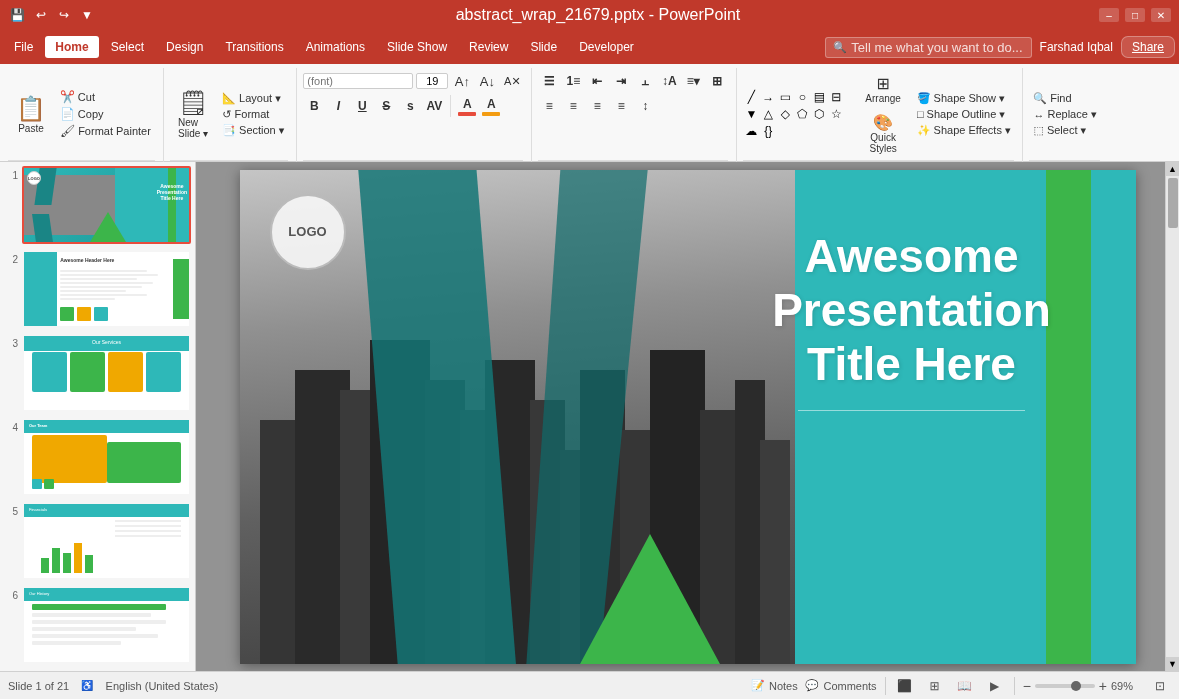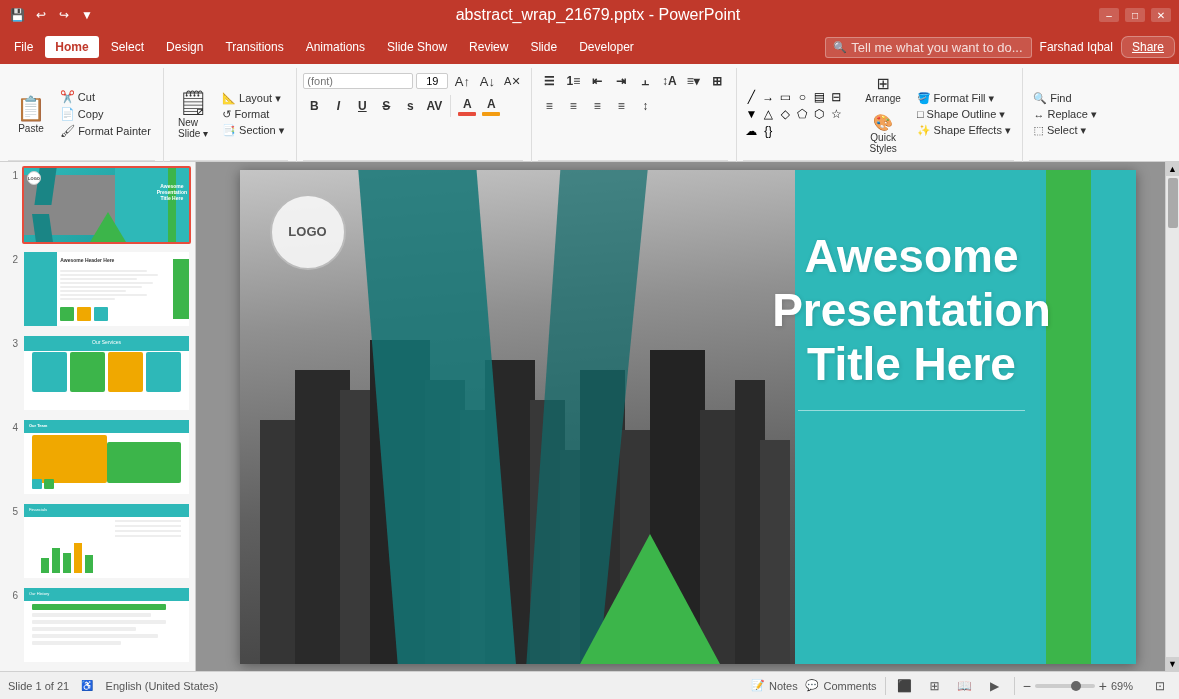--- a/index.html
+++ b/index.html
@@ -434,21 +434,21 @@
               <span style="font-size:10px;">Arrange</span>
           </div>
           <div class="ribbon-btn big" style="font-size:11px; text-align:center;">
             <span style="font-size:16px;">🎨</span>
               <span style="font-size:10px;">Quick<br>Styles</span>
           </div>
         </div>
         <div class="ribbon-small-row">
           <div class="ribbon-small-btn">
               <span>🪣</span>
-              <span>Format Fill ▾</span>
+              <span>Shape Show ▾</span>
             </div>
           <div class="ribbon-small-btn">
               <span>□</span>
               <span>Shape Outline ▾</span>
             </div>
           <div class="ribbon-small-btn">
               <span>✨</span>
               <span>Shape Effects ▾</span>
             </div>
         </div>

